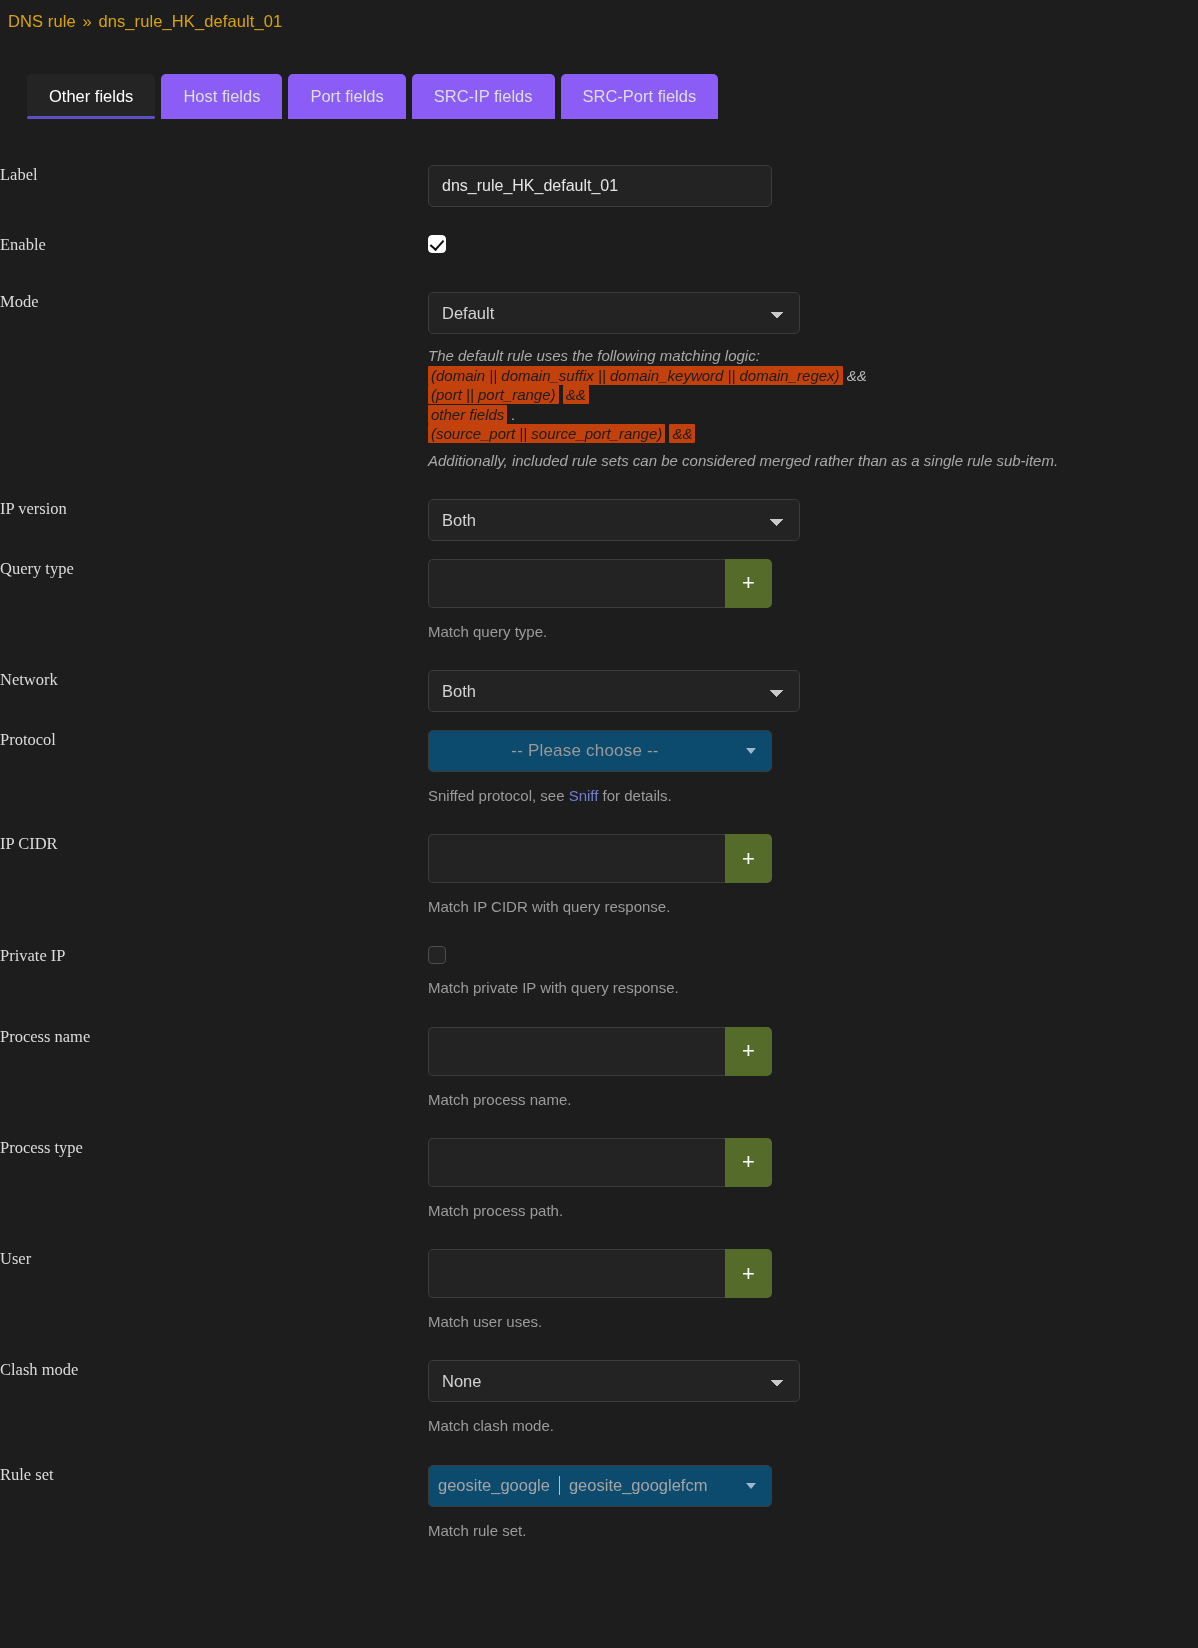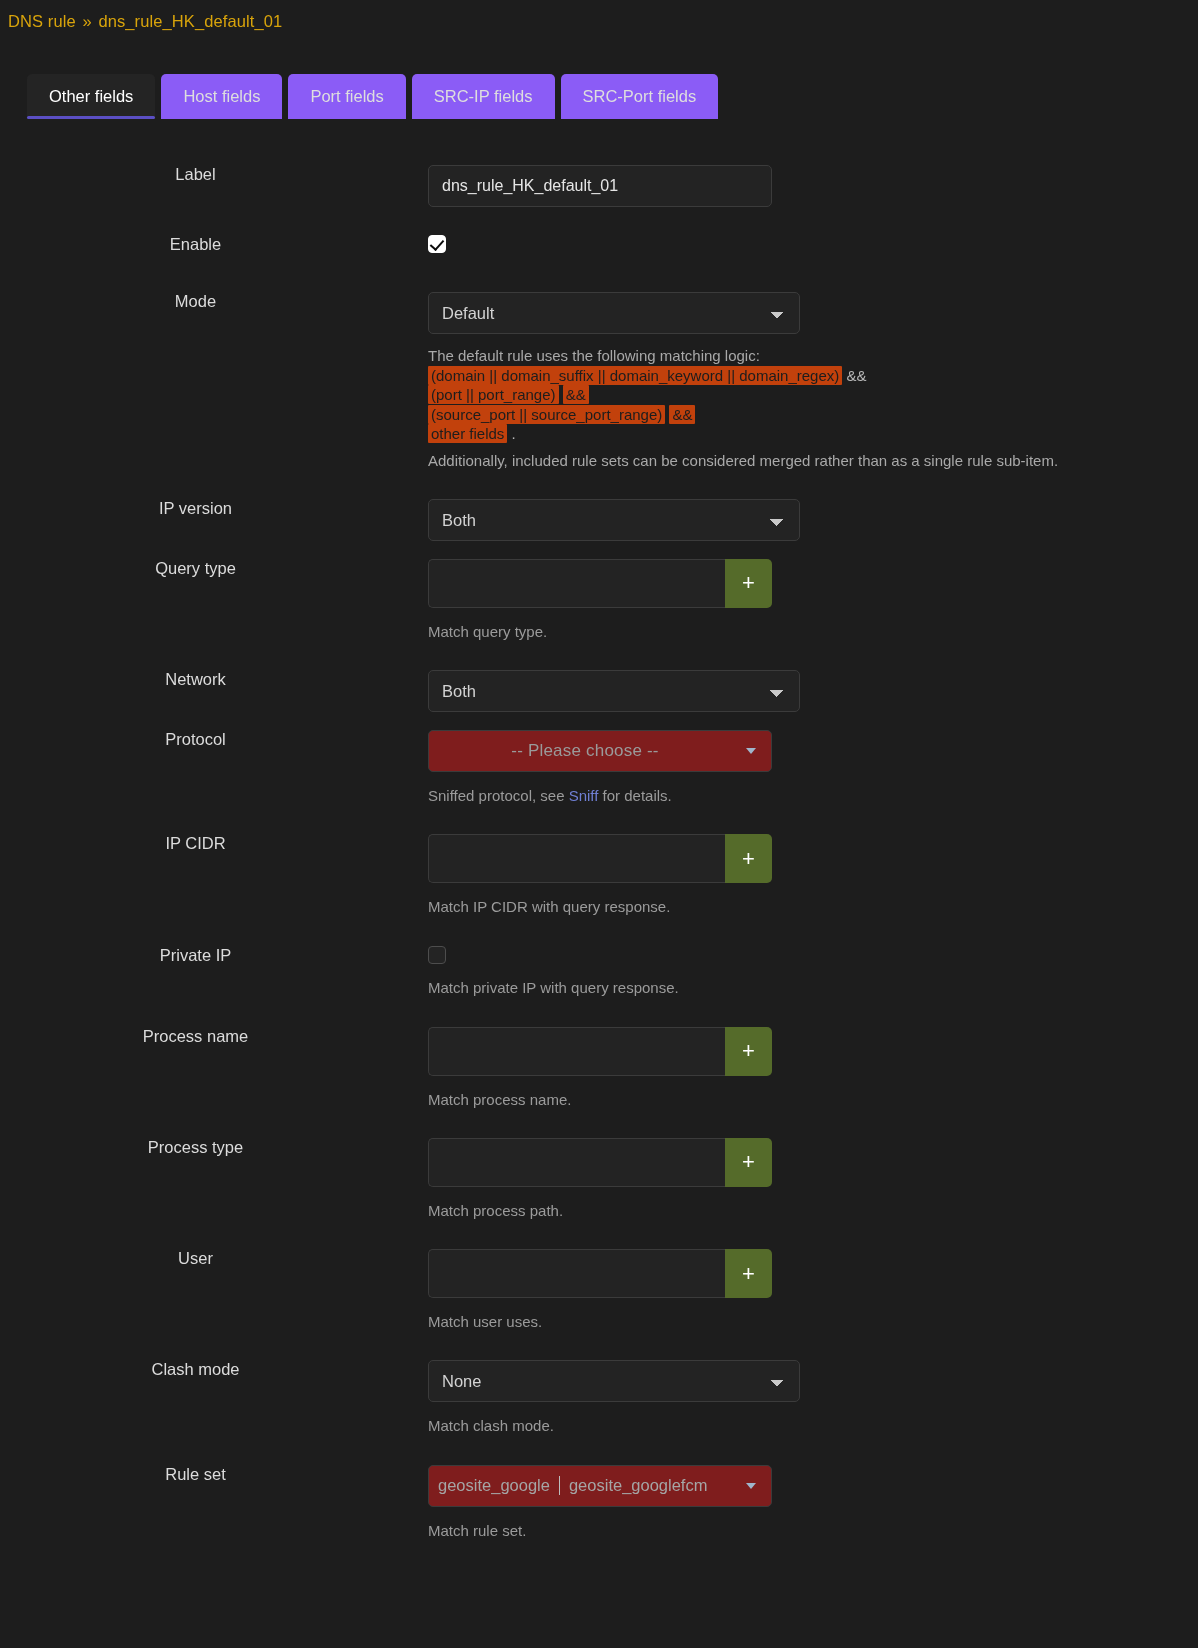--- a/index.html
+++ b/index.html
@@ -59,26 +59,27 @@
   
   .form {
     padding-top: 18px;
   }
   .row {
     display: flex;
     align-items: flex-start;
   }
   .row .label {
     width: 428px;
-    text-align: center;
+    text-align: left;
     padding-right: 37px;
     color: #dcdcdc;
     font-size: 16.5px;
     line-height: 1.2;
     flex: none;
+    font-family: Liberation Serif, serif;
   }
   .row .field { flex: 1 1 auto; min-width: 0; padding-right: 20px; }
 
   input.text-input {
     width: 344px;
     height: 42px;
     background: #232323;
     border: 1px solid #3b3b3b;
     border-radius: 5px;
     color: #e6e6e6;
@@ -172,21 +173,21 @@
     align-items: center;
     justify-content: center;
     cursor: pointer;
     font-family: "Liberation Sans", sans-serif;
   }
 
   
   .fake-sel {
     width: 344px;
     height: 42px;
-    background: #7f1d1d;
+    background: #0c4a6e;
     border: 1px solid #3b3b3b;
     border-radius: 5px;
     display: flex;
     align-items: center;
     position: relative;
     padding: 0 30px 0 0;
     cursor: pointer;
     overflow: hidden;
   }
   .fake-sel .placeholder {
@@ -226,20 +227,21 @@
     cursor: pointer;
   }
 
   
   .mode-desc {
     margin-top: 12px;
     color: #a9a9a9;
     font-size: 15px;
     line-height: 19.4px;
     max-width: 680px;
+    font-style: italic;
   }
   .mode-desc .code {
     background: #c2410c;
     color: #1d1d1d;
     padding: 1px 3px;
     border-radius: 1px;
   }
   .mode-desc .op { color: #b9b9b9; }
   .mode-desc .line { white-space: nowrap; }
   .mode-desc .tail { margin-top: 8px; }
@@ -305,26 +307,26 @@
         <div>The default rule uses the following matching logic:</div>
         <div class="line">
           <span class="code">(domain || domain_suffix || domain_keyword || domain_regex)</span>
           <span class="op">&amp;&amp;</span>
         </div>
         <div class="line">
           <span class="code">(port || port_range)</span>
           <span class="code">&amp;&amp;</span>
         </div>
         <div class="line">
+          <span class="code">other fields</span>
+          <span class="op">.</span>
+        </div>
+        <div class="line">
           <span class="code">(source_port || source_port_range)</span>
           <span class="code">&amp;&amp;</span>
-        </div>
-        <div class="line">
-          <span class="code">other fields</span>
-          <span class="op">.</span>
         </div>
         <div class="tail">Additionally, included rule sets can be considered merged rather than as a single rule sub-item.</div>
       </div>
     </div>
   </div>
 
   <div class="gap-md"></div>
   <div class="row">
     <div class="label">IP version</div>
     <div class="field">

